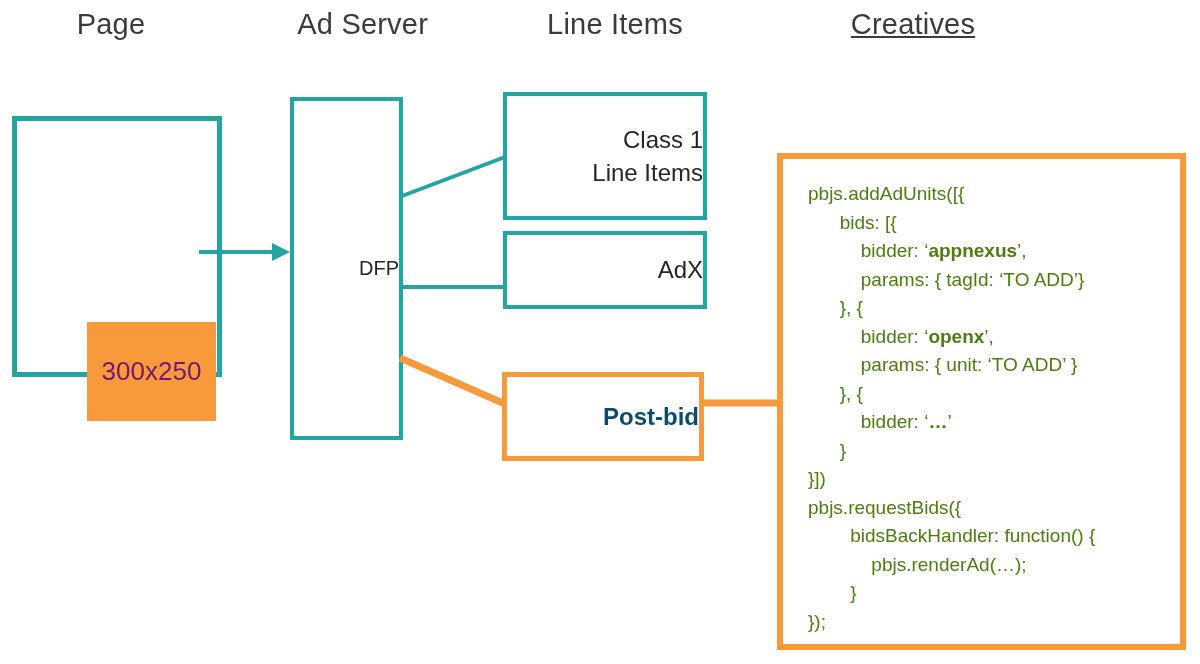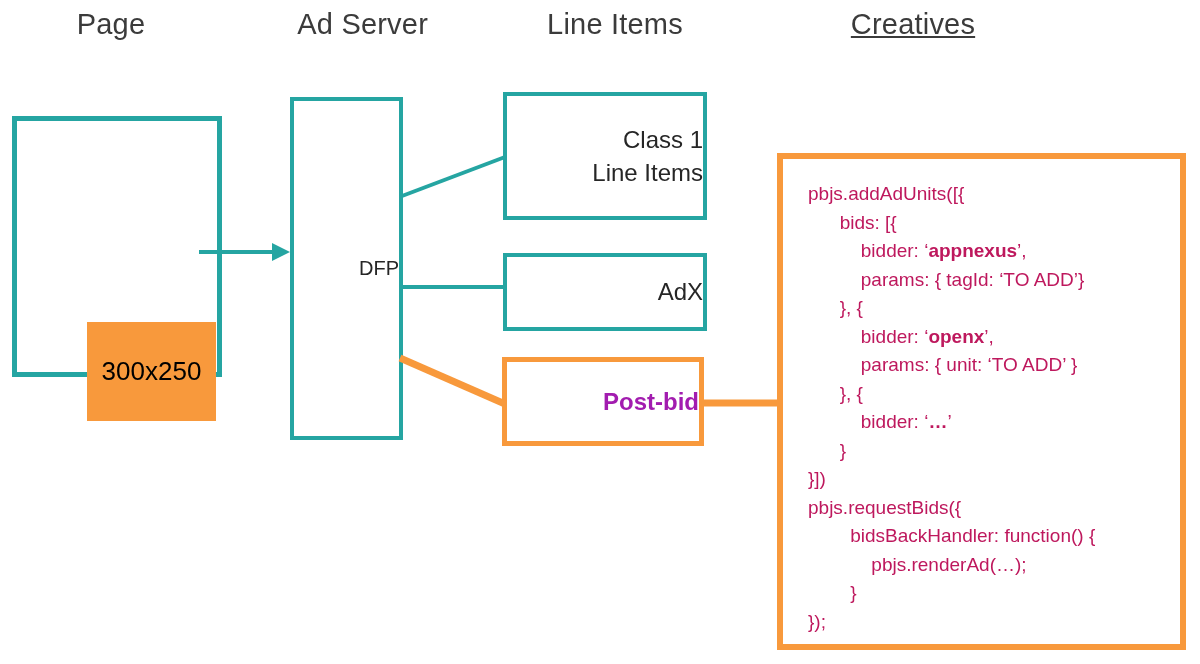--- a/index.html
+++ b/index.html
@@ -14,30 +14,30 @@
   .box{position:absolute;background:#ffffff;box-sizing:border-box;}
   .teal-border{border:4px solid #25a5a2;}
   .teal-border-thick{border:5px solid #25a5a2;}
   .orange-border{border:5px solid #f8993c;}
   .orange-border-thick{border:6px solid #f8993c;}
   .center-flex{display:flex;align-items:flex-end;justify-content:center;flex-direction:column;}
   .page-box{left:12px;top:116px;width:210px;height:261px;}
   .ad-slot{
     position:absolute;left:70px;top:201px;width:129px;height:99px;
     background:#f8993c;display:flex;align-items:center;justify-content:center;
-    color:#000000;font-size:26px;
+    color:#701a75;font-size:26px;
   }
   .dfp-box{left:290px;top:97px;width:113px;height:343px;font-size:20px;color:#262626;}
   .class1-box{left:503px;top:92px;width:204px;height:128px;font-size:24px;color:#262626;line-height:33px;text-align:center;}
-  .adx-box{left:503px;top:253px;width:204px;height:78px;font-size:24px;color:#262626;}
-  .postbid-box{left:502px;top:357px;width:202px;height:89px;font-size:24px;color:#a21caf;font-weight:bold;}
+  .adx-box{left:503px;top:231px;width:204px;height:78px;font-size:24px;color:#262626;}
+  .postbid-box{left:502px;top:372px;width:202px;height:89px;font-size:24px;color:#0c4a6e;font-weight:bold;}
   .creatives-box{left:777px;top:153px;width:409px;height:497px;}
   .code{
     position:absolute;left:25px;top:21px;right:6px;
-    font-size:19px;line-height:28.5px;color:#be185d;white-space:pre;
+    font-size:19px;line-height:28.5px;color:#4d7c0f;white-space:pre;
   }
   .code-line{white-space:pre;}
   .code-line .b{font-weight:bold;text-align:right;}
   .overlay{position:absolute;left:0;top:0;pointer-events:none;}
 </style>
 </head>
 <body>
 
 <div class="canvas">
 

